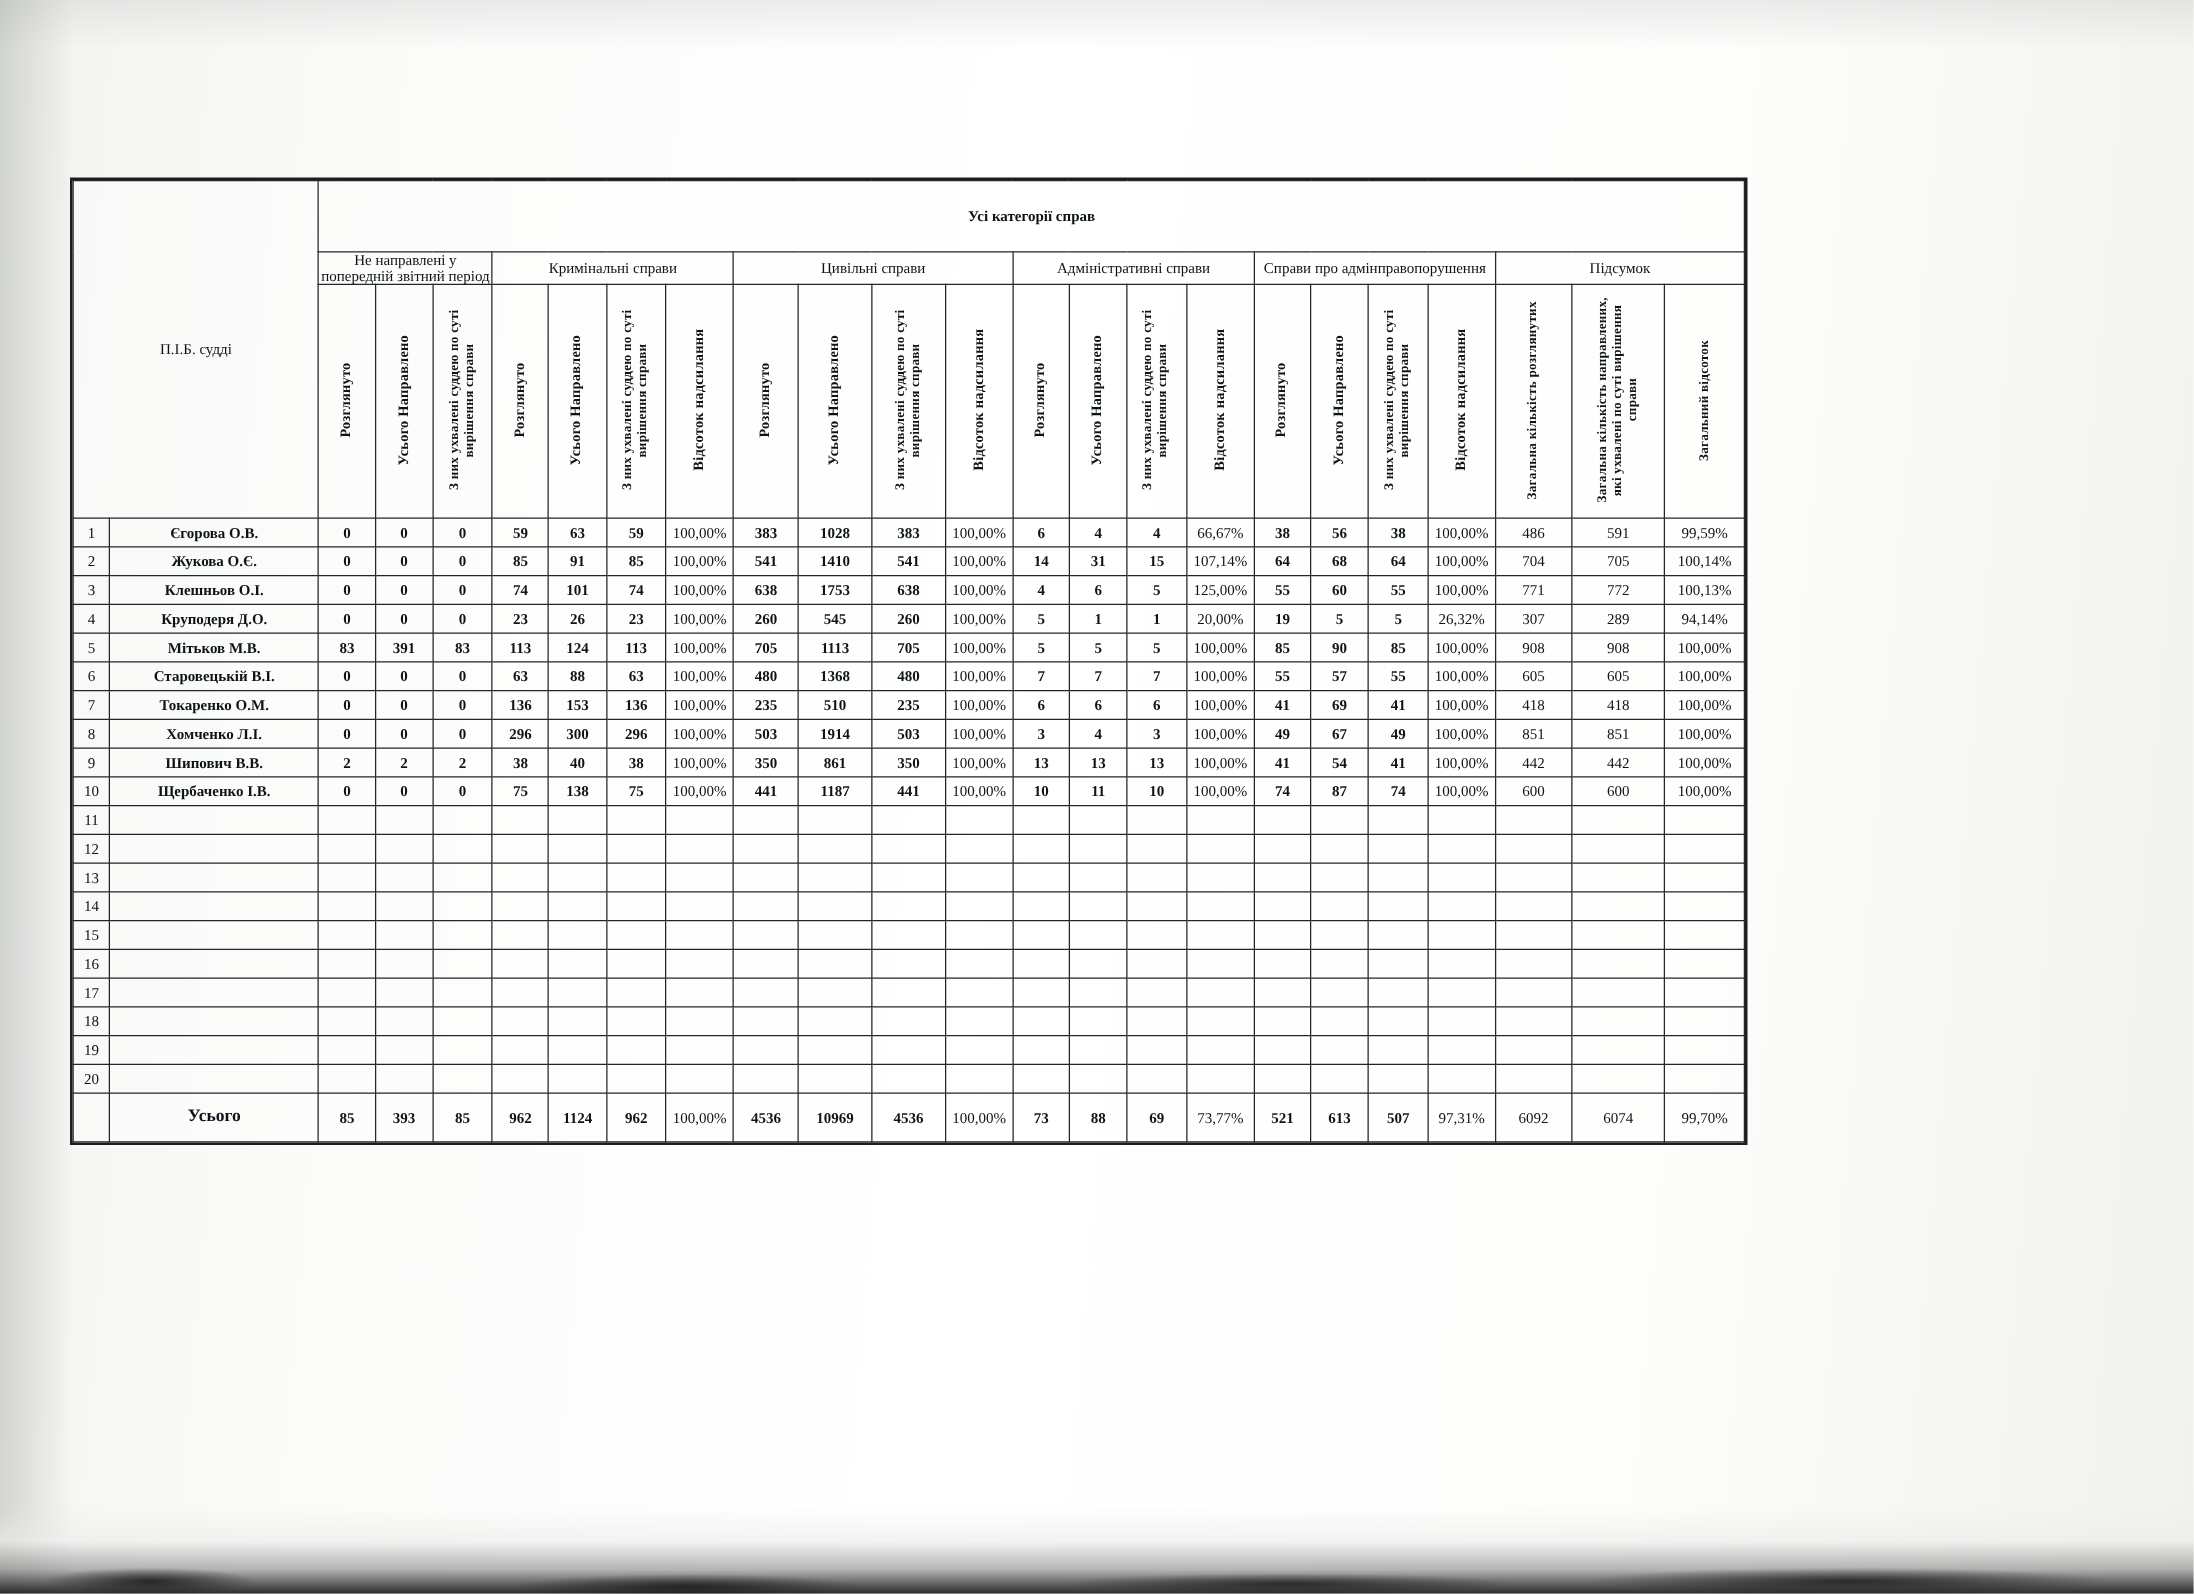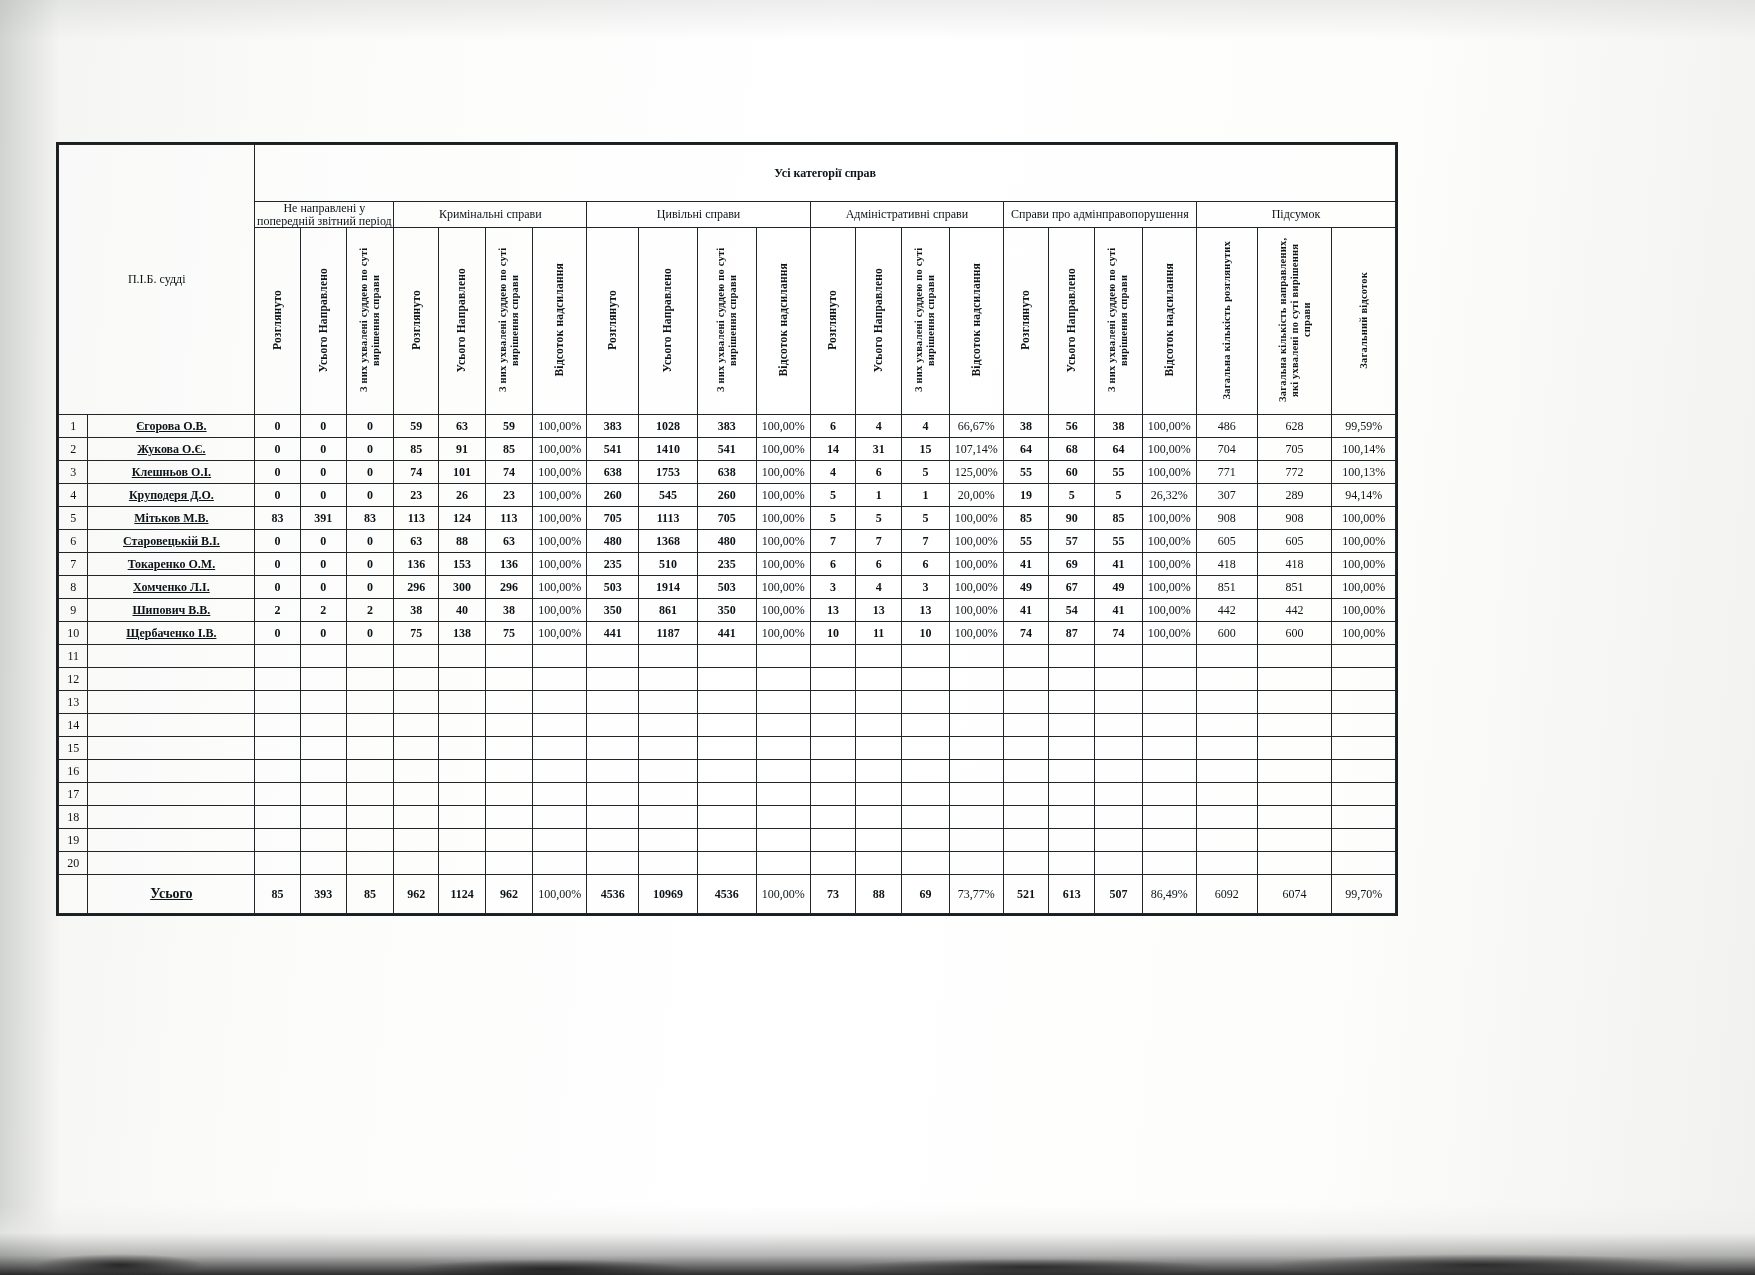--- a/index.html
+++ b/index.html
@@ -105,21 +105,20 @@
   td.num-idx {
     width: 26px;
     font-size: 12.5px;
     color: #111;
   }
   td.judge {
     font-weight: bold;
     font-size: 13.5px;
     text-align: center;
     padding: 2px 2px;
-    text-decoration: underline;
   }
   td.b {
     font-weight: bold;
     font-size: 13.5px;
   }
   td.p {
     font-size: 11px;
     font-weight: normal;
   }
   td.s {
@@ -220,21 +219,21 @@
           <td class="p">100,00%</td>
           <td class="b">6</td>
           <td class="b">4</td>
           <td class="b">4</td>
           <td class="p">66,67%</td>
           <td class="b">38</td>
           <td class="b">56</td>
           <td class="b">38</td>
           <td class="p">100,00%</td>
           <td class="s">486</td>
-          <td class="s">628</td>
+          <td class="s">591</td>
           <td class="s">99,59%</td>
         </tr>
         <tr>
           <td class="num-idx">2</td>
           <td class="judge">Жукова О.Є.</td>
           <td class="b">0</td>
           <td class="b">0</td>
           <td class="b">0</td>
           <td class="b">85</td>
           <td class="b">91</td>
@@ -738,21 +737,21 @@
           <td class="b">10969</td>
           <td class="b">4536</td>
           <td class="p">100,00%</td>
           <td class="b">73</td>
           <td class="b">88</td>
           <td class="b">69</td>
           <td class="p">73,77%</td>
           <td class="b">521</td>
           <td class="b">613</td>
           <td class="b">507</td>
-          <td class="p">86,49%</td>
+          <td class="p">97,31%</td>
           <td class="s">6092</td>
           <td class="s">6074</td>
           <td class="s">99,70%</td>
         </tr>
       </tbody>
   </table>
 </div>
 
 <div class="scan-bottom"></div>
 <div class="scan-bottom-speckle"></div>

